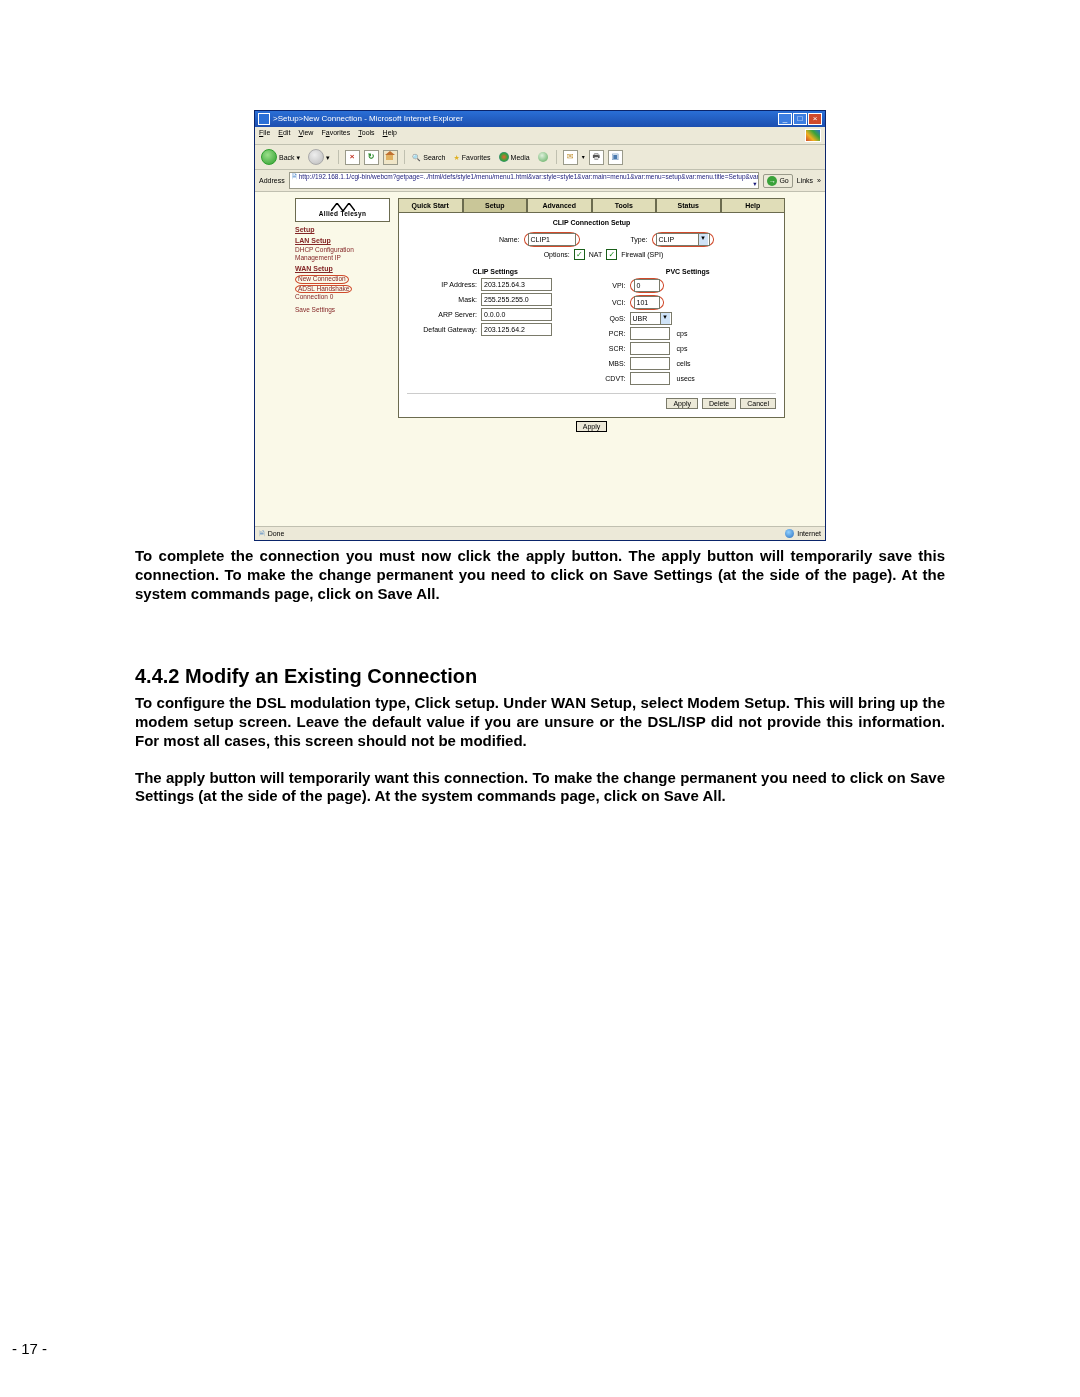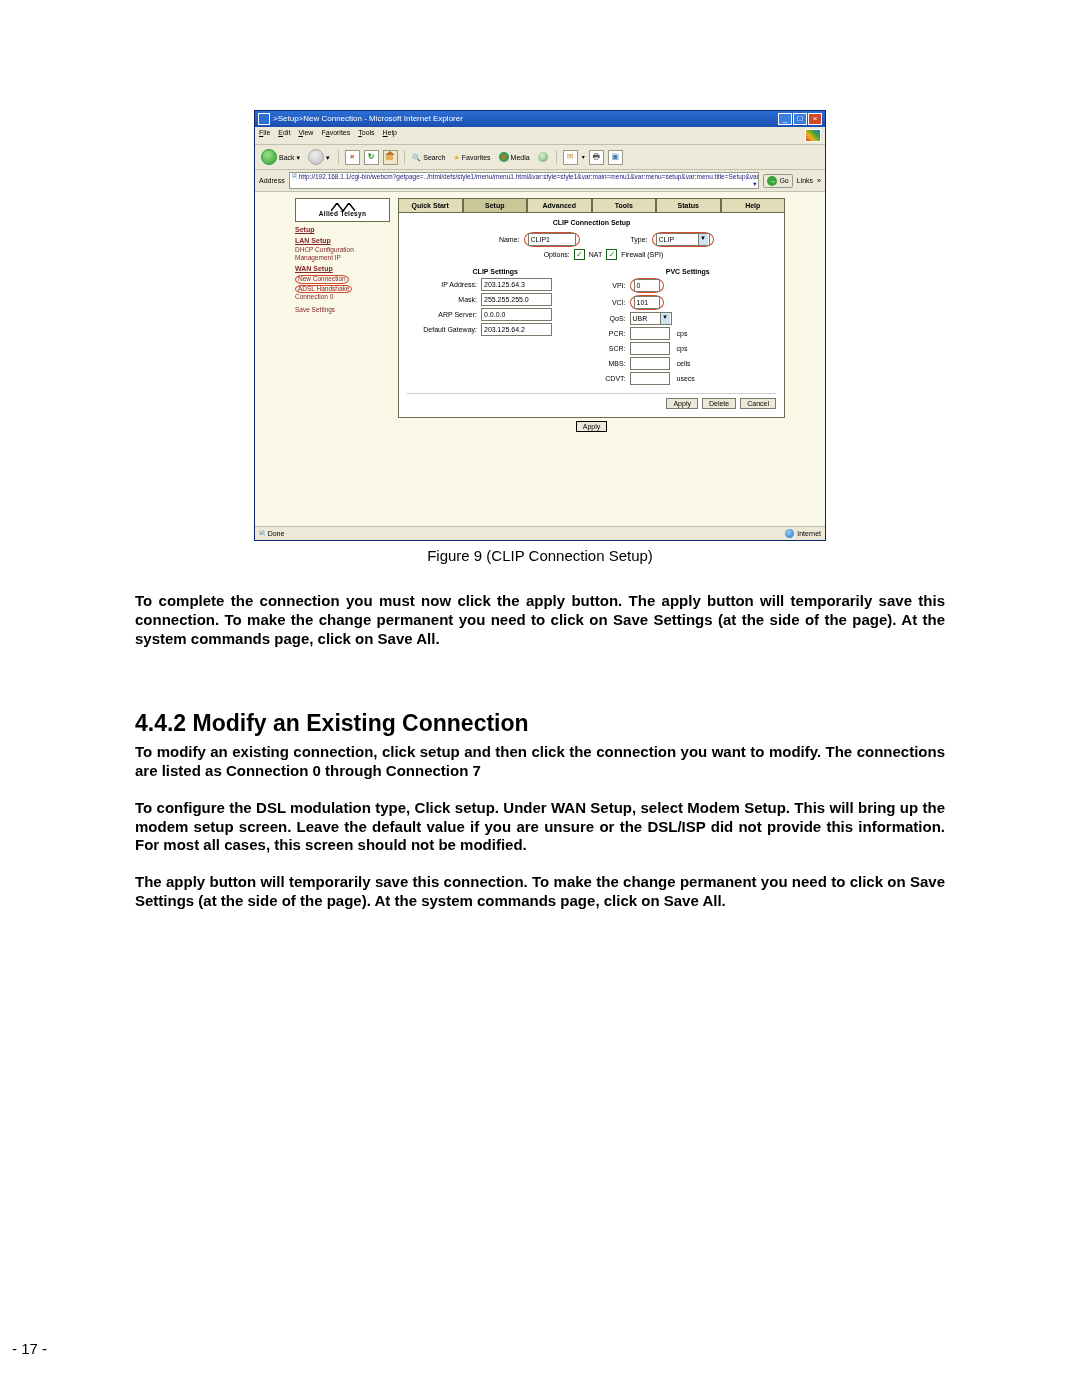--- a/index.html
+++ b/index.html
@@ -167,21 +167,21 @@
   .globe { width: 9px; height: 9px; border-radius: 50%; background: radial-gradient(circle at 40% 35%, #8fd0ff, #2a6fbf); display: inline-block; }
 
   
   .fig-caption {
     text-align: center; font-size: 15px; margin: 4px 0 28px 0;
   }
   .para {
     font-size: 15px; line-height: 1.25; text-align: justify; margin: 0 0 18px 0; font-weight: bold;
   }
   .h2 {
-    font-size: 23px; font-weight: bold; margin: 62px 0 6px 0;
+    font-size: 20px; font-weight: bold; margin: 62px 0 6px 0;
   }
   .page-num {
     position: absolute; bottom: 40px; left: 0; width: 100%; text-align: left; font-size: 15px; padding-left: 12px;
   }
 </style>
 </head>
 <body>
 
 <div class="page">
 
@@ -374,28 +374,26 @@
           <span style="color:#2a6fbf">🗎</span>
           <span>Done</span>
         </div>
       <div class="stat-i">
           <span class="globe"></span>
           <span>Internet</span>
         </div>
     </div>
   </div>
 
-  <div class="fig-caption">Figure 9 (CLIP Connection Setup)</div>
 
   <p class="para">
     <span>To complete the connection you must now click the apply button.  The apply button will temporarily save this connection. To make the change permanent you need to click on </span><b>Save Settings</b><span> (at the side of the page).  At the system commands page, click on </span><b>Save All</b><span>.</span>
   </p>
 
   <div class="h2">4.4.2  Modify an Existing Connection</div>
-  <p class="para">To modify an existing connection, click setup and then click the connection you want to modify. The connections are listed as Connection 0 through Connection 7</p>
 
   <p class="para">To configure the DSL modulation type, Click setup.  Under WAN Setup, select Modem Setup. This will bring up the modem setup screen.  Leave the default value if you are unsure or the DSL/ISP did not provide this information.   For most all cases, this screen should not be modified.</p>
   <p class="para">
-    <span>The apply button will temporarily save this connection. To make the change permanent you need to click on </span><b>Save Settings</b><span> (at the side of the page).  At the system commands page, click on </span><b>Save All</b><span>.</span>
+    <span>The apply button will temporarily want this connection. To make the change permanent you need to click on </span><b>Save Settings</b><span> (at the side of the page).  At the system commands page, click on </span><b>Save All</b><span>.</span>
   </p>
 
   <div class="page-num">- 17 -</div>
 </div>
 
 </body></html>

